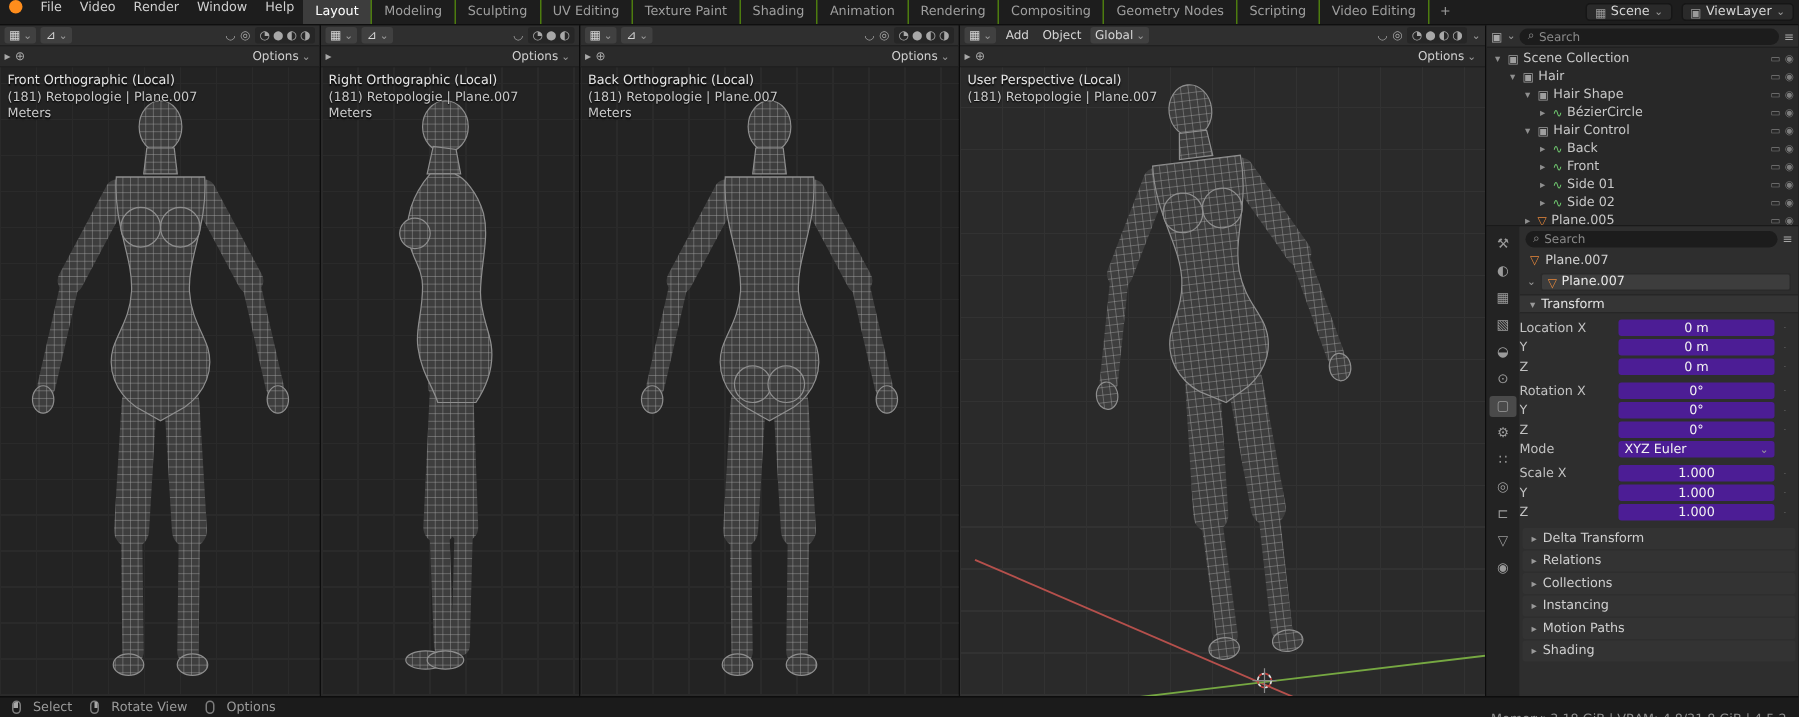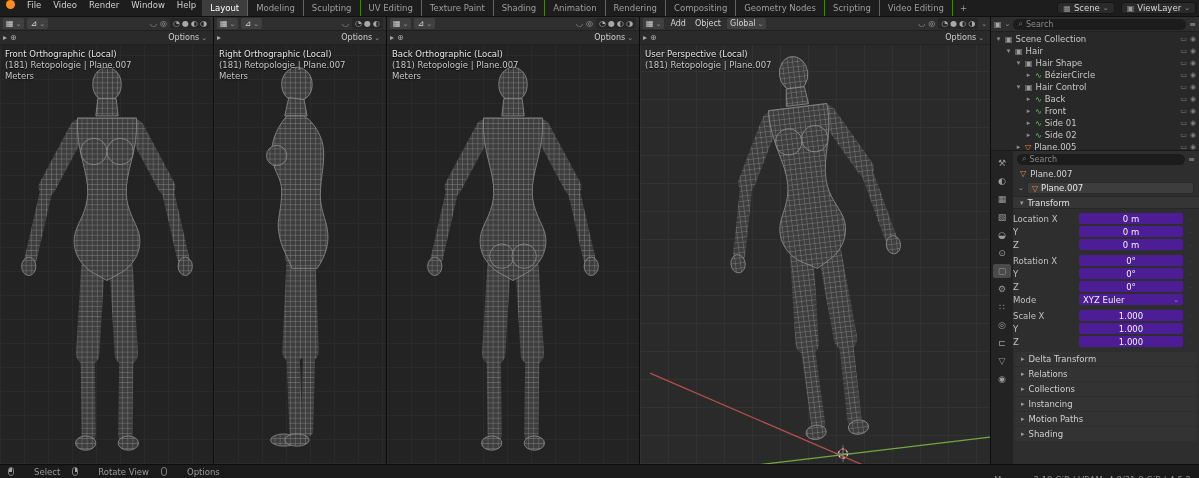--- a/index.html
+++ b/index.html
@@ -79,21 +79,21 @@
   .trow { height:13px; display:flex; align-items:center; gap:4px; padding-right:6px; flex:0 0 auto; }
   .trow .lbl { width:62px; color:#c2c2c2; flex:0 0 auto; }
   .trow .val { flex:1; height:11px; background:#4c1d95; border-radius:2px; display:flex; align-items:center; justify-content:center; color:#f2f2f2; }
   .trow .val.drop { justify-content:space-between; padding:0 4px; }
   .trow .anim { width:6px; color:#8a8a8a; font-size:5px; text-align:center; flex:0 0 auto; }
   .tgap { height:3px; flex:0 0 auto; }
   .section { height:14px; margin:1px 2px 0 2px; background:#333333; border-radius:2px; display:flex; align-items:center; gap:4px; padding:0 6px; color:#cfcfcf; flex:0 0 auto; }
 
   
   .statusbar { height:14px; background:#1b1b1b; border-top:1px solid #0d0d0d; display:flex; align-items:center; gap:12px; padding:0 8px; color:#9b9b9b; font-size:8.5px; flex:0 0 auto; }
-  .sb-item { display:flex; gap:20px; }
+  .sb-item { display:flex; gap:8px; }
   .mouse { width:6px; height:9px; border:1px solid #7d7d7d; border-radius:3px; display:inline-block; position:relative; }
   .mouse.l::before { content:""; position:absolute; left:0; top:0; width:3px; height:4px; background:#a8a8a8; border-radius:2px 0 0 0; }
   .mouse.m::before { content:""; position:absolute; left:2px; top:0; width:2px; height:4px; background:#a8a8a8; }
   .sb-stats { margin-left:auto; color:#8f8f8f;margin-top:16px; }
 </style>
 </head>
 <body>
 
 <svg width="0" height="0" style="position:absolute" aria-hidden="true">
   <defs>

